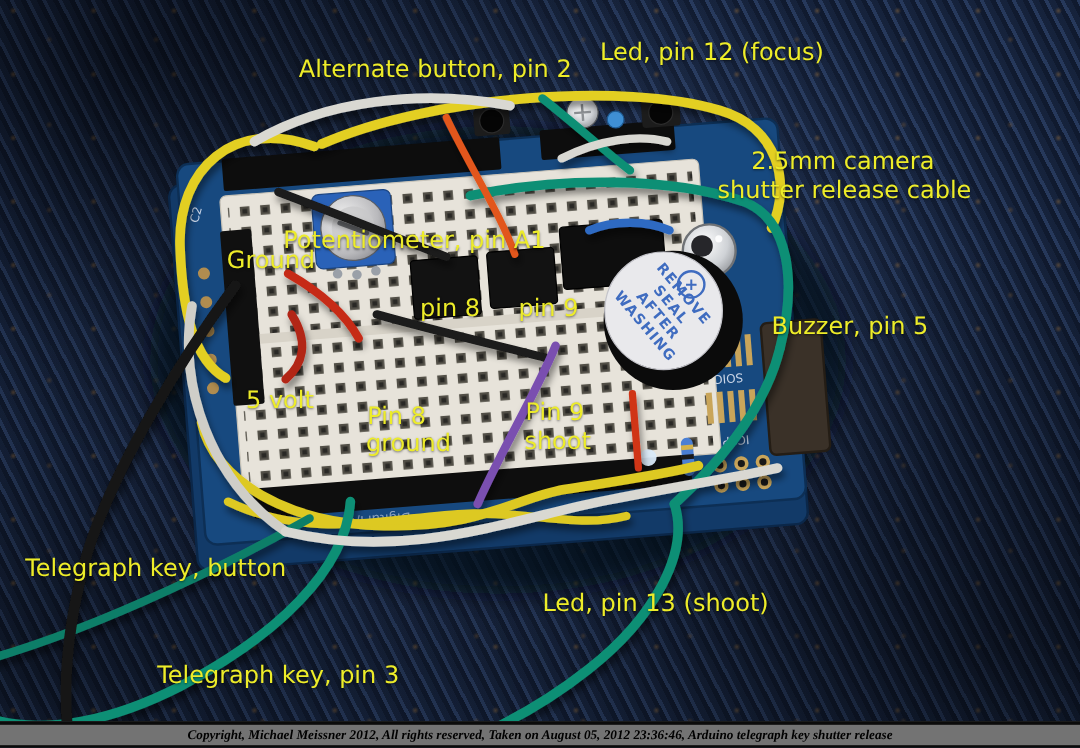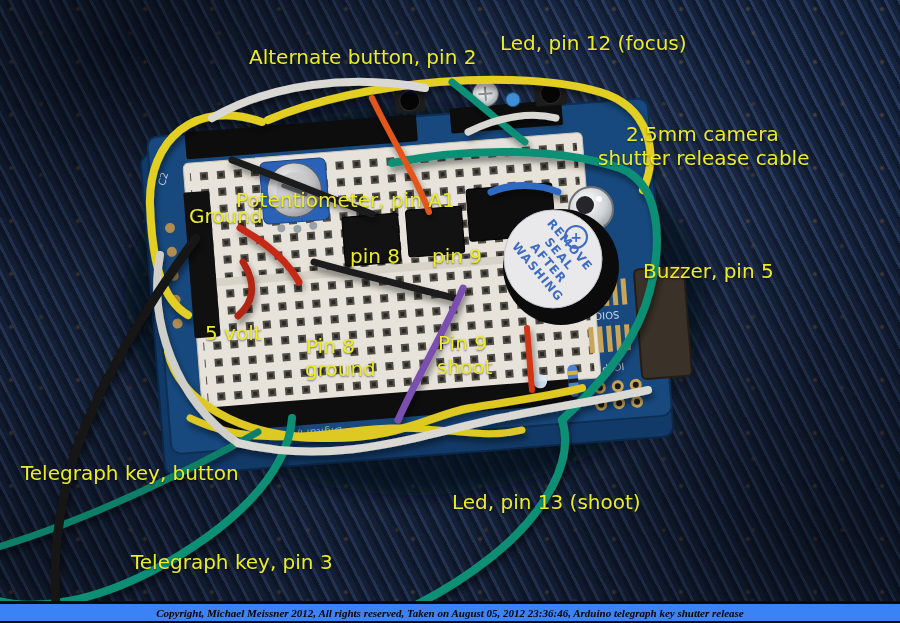--- a/index.html
+++ b/index.html
@@ -20,21 +20,21 @@
         rgba(6,12,26,0.55) 0px, rgba(6,12,26,0.55) 4px,
         rgba(62,88,136,0.30) 4px, rgba(62,88,136,0.30) 7px,
         rgba(14,24,44,0.45) 7px, rgba(14,24,44,0.45) 12px);
     background-size:auto,auto,auto,67px 53px,89px 71px,53px 47px,auto,auto;}
   svg{position:absolute;left:0;top:0;}
   
   .ann{position:absolute;color:#edec29;font-size:20px;line-height:24px;white-space:nowrap;
        text-shadow:0 1px 2px rgba(0,0,0,0.55);z-index:5;}
   
   .footer{position:absolute;left:0;top:601px;width:900px;height:22px;box-sizing:border-box;
-          background:#3b82f6;border-top:3px solid #0b0b0b;border-bottom:2px solid #0b0b0b;
+          background:#737373;border-top:3px solid #0b0b0b;border-bottom:2px solid #0b0b0b;
           display:flex;align-items:center;justify-content:center;}
   .footer span{font-family:"Liberation Serif","DejaVu Serif",serif;
                font-style:italic;font-weight:bold;font-size:11px;color:#000;white-space:nowrap;}
 </style>
 </head>
 <body>
 
 <div class="stage">
   <div class="photo">
 

